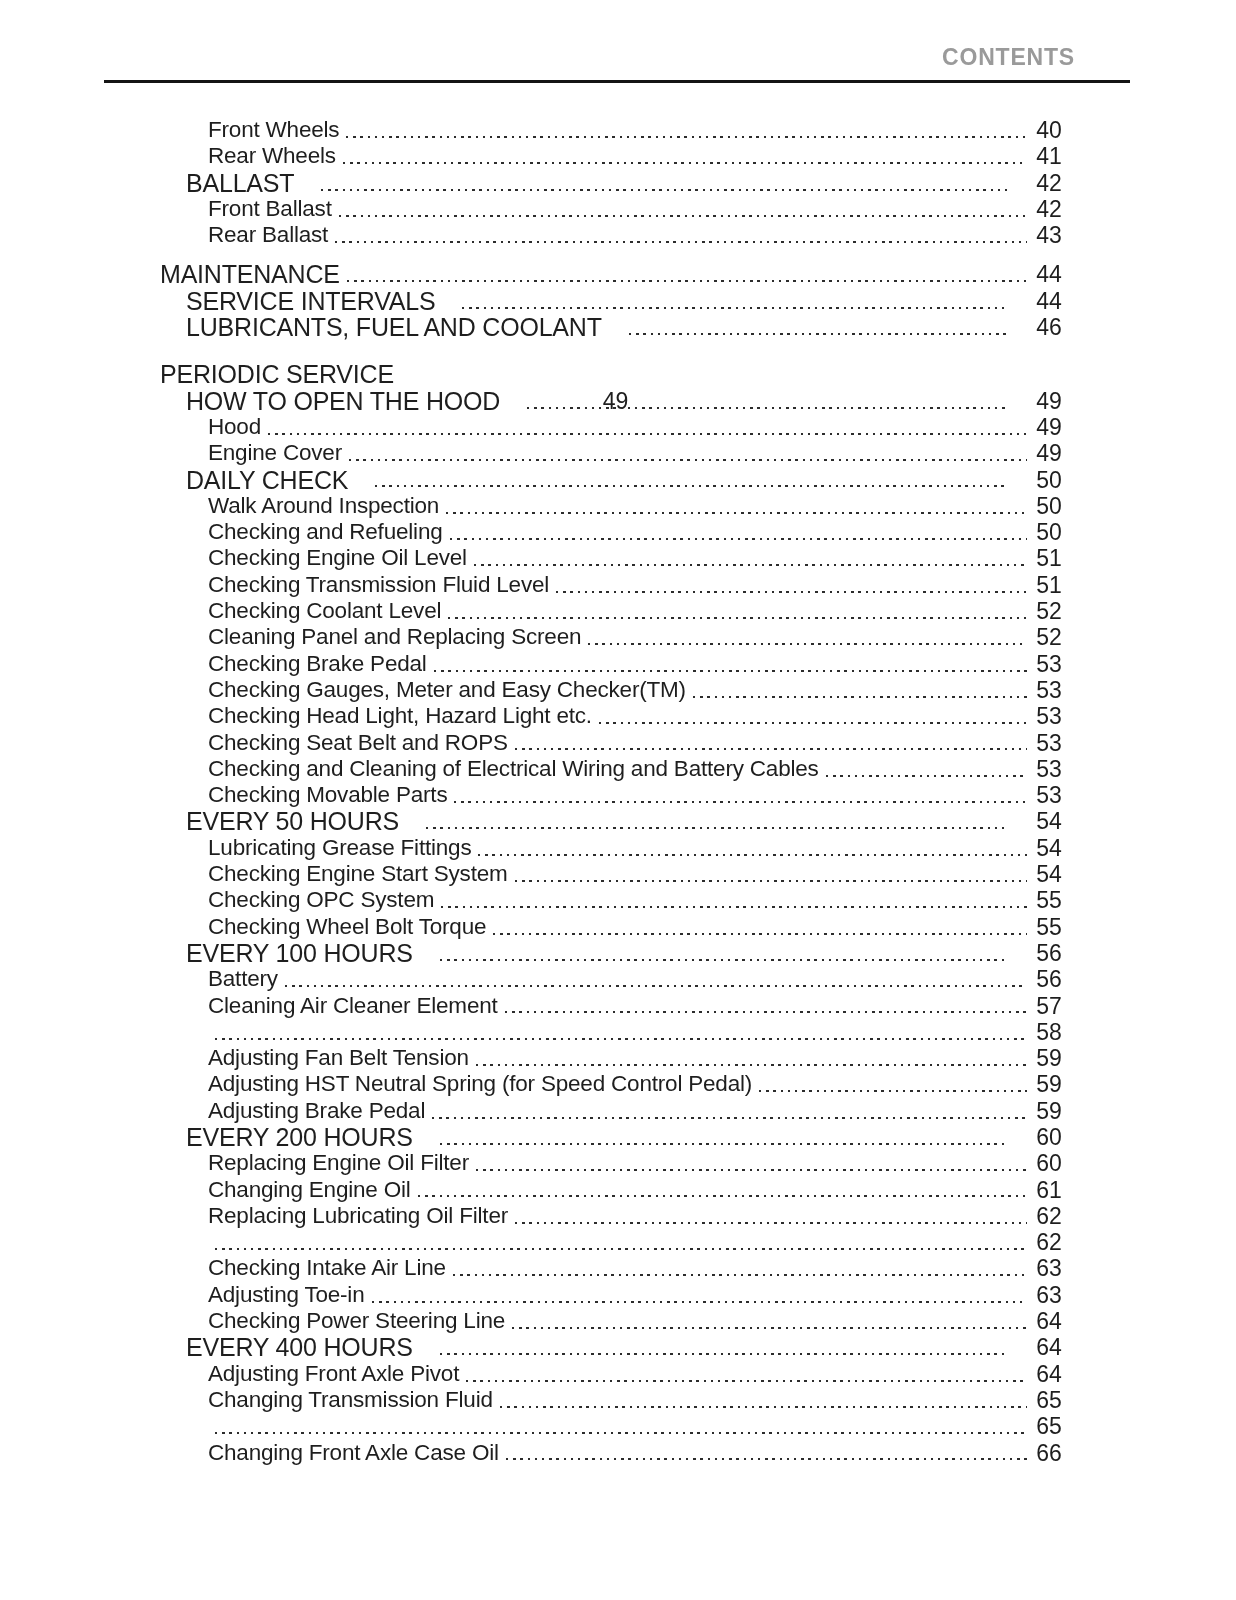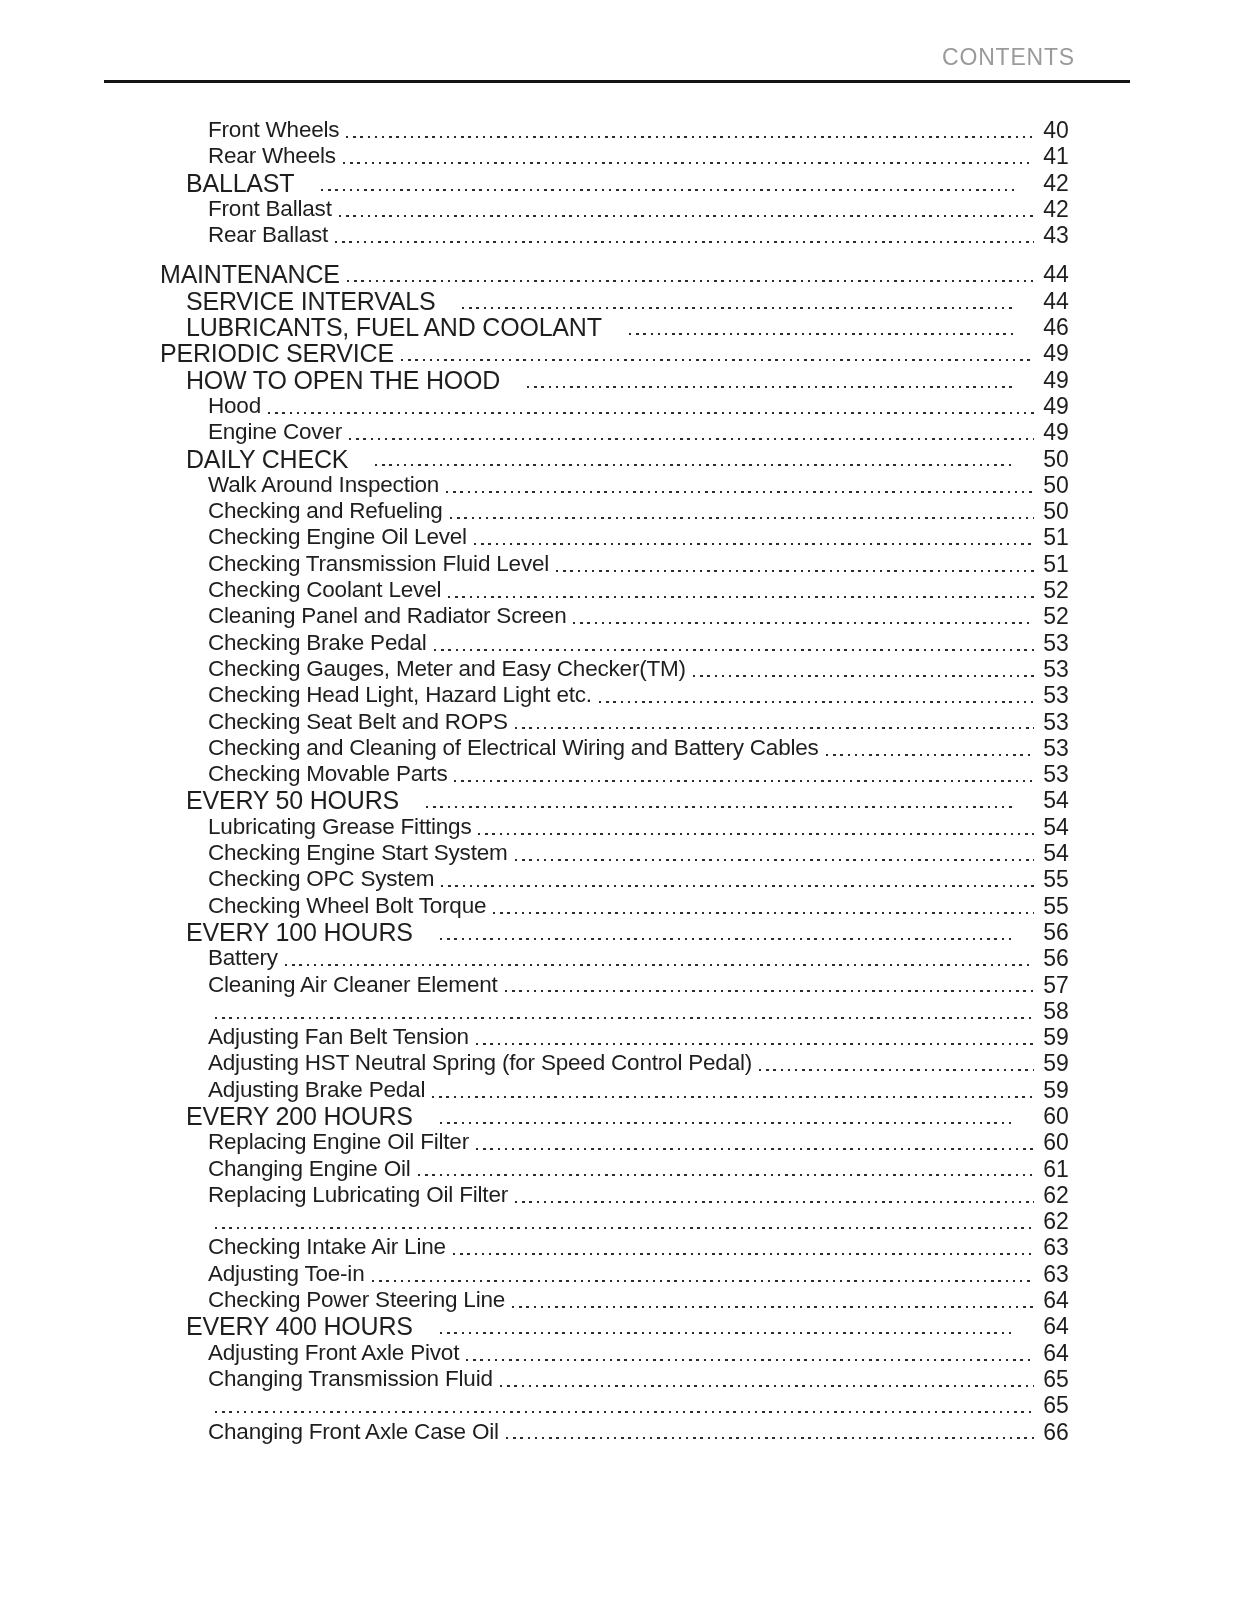--- a/index.html
+++ b/index.html
@@ -14,39 +14,39 @@
     width:1236px;height:1600px;position:relative;
     background:var(--bg);
     font-family:"Liberation Sans","DejaVu Sans",sans-serif;
     color:var(--text);
     overflow:hidden;
   }
   .contents-header{
     position:absolute;top:44px;right:161px;
     font-size:23px;letter-spacing:.8px;
     color:var(--gray);
-    font-weight:400;
+    font-weight:700;
   }
   .header-rule{
     position:absolute;top:80px;left:104px;width:1026px;height:3px;
     background:var(--rule);
   }
   .toc{
-    position:absolute;top:117px;left:0;right:162px;
+    position:absolute;top:117px;left:0;right:169px;
   }
   .row{
     display:flex;align-items:stretch;
     height:26.3px;line-height:26.3px;
     white-space:nowrap;
   }
   .row.l0{margin-left:160px;font-size:25px;}
   .row.l1{margin-left:186px;font-size:25px;gap:20px;}
   .row.l2{margin-left:208px;font-size:22.5px;}
   .row.gap-small{margin-top:13px;}
-  .row.gap-large{}
+  .row.gap-large{margin-top:21px;flex-direction:column;}
   .label{letter-spacing:-0.2px;}
   .leader{
     flex:1;
     margin-left:7px;
     background-image:repeating-linear-gradient(to right,var(--dot) 0 2.4px,transparent 2.4px 7.2px);
     background-size:100% 2.4px;
     background-repeat:no-repeat;
     background-position:left bottom 5px;
   }
   .pagenum{
@@ -146,21 +146,21 @@
       <span class="label">Checking Transmission Fluid Level</span>
       <span class="leader"></span>
       <span class="pagenum">51</span>
     </div>
     <div class="row l2">
       <span class="label">Checking Coolant Level</span>
       <span class="leader"></span>
       <span class="pagenum">52</span>
     </div>
     <div class="row l2">
-      <span class="label">Cleaning Panel and Radiator Screen</span>
+      <span class="label">Cleaning Panel and Replacing Screen</span>
       <span class="leader"></span>
       <span class="pagenum">52</span>
     </div>
     <div class="row l2">
       <span class="label">Checking Brake Pedal</span>
       <span class="leader"></span>
       <span class="pagenum">53</span>
     </div>
     <div class="row l2">
       <span class="label">Checking Gauges, Meter and Easy Checker(TM)</span>

